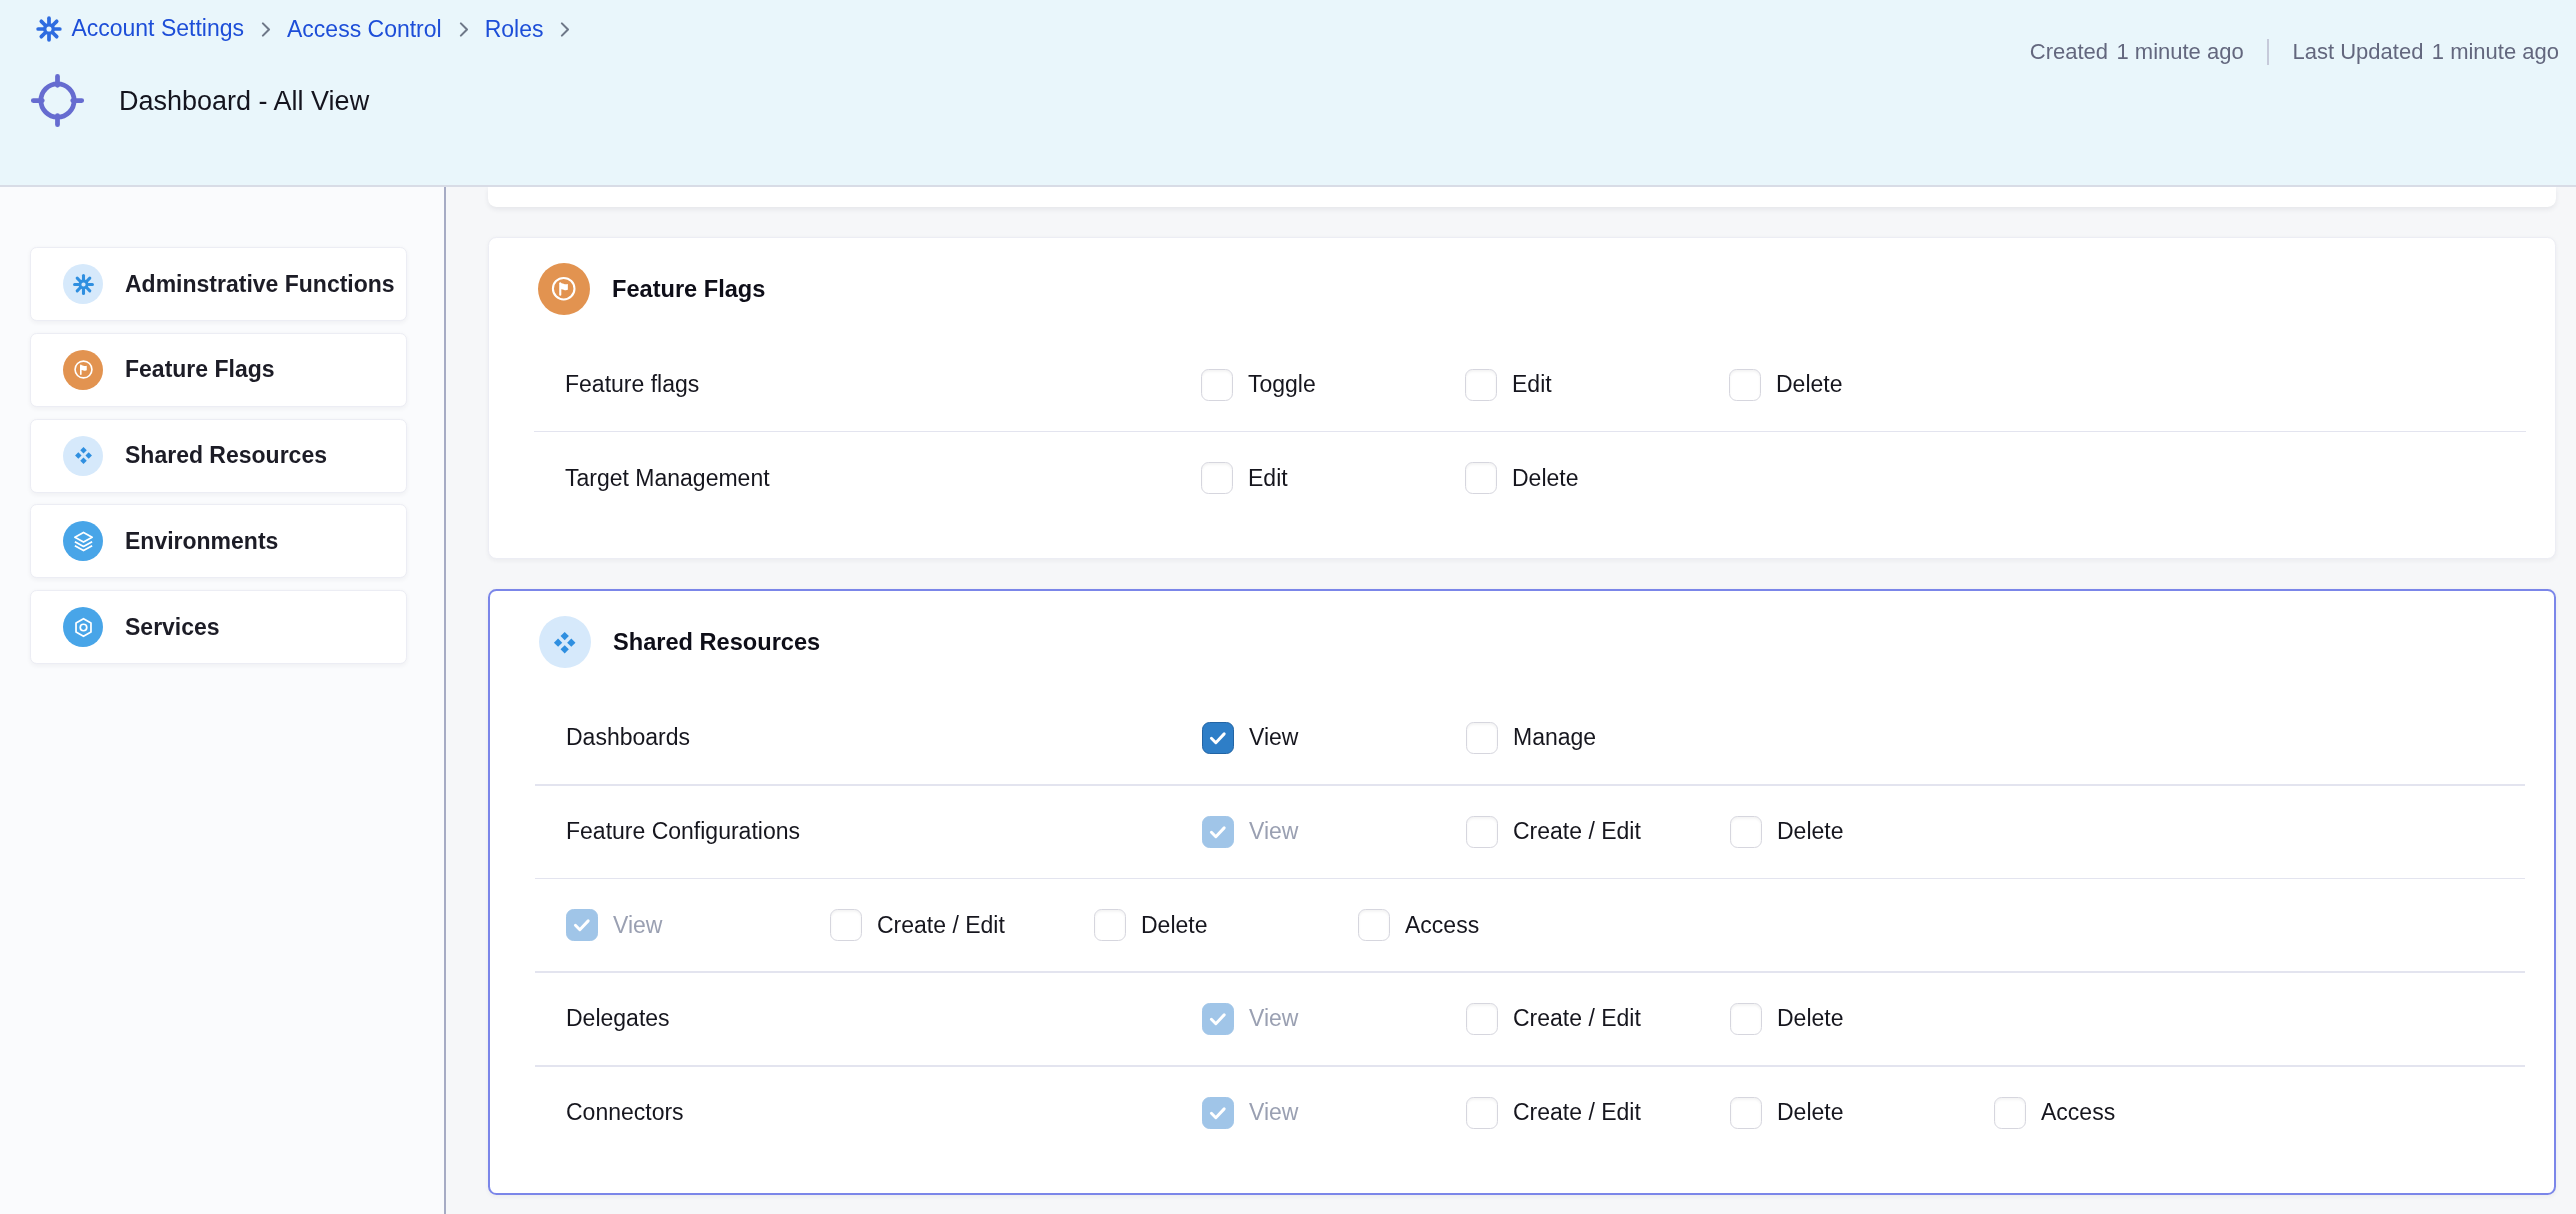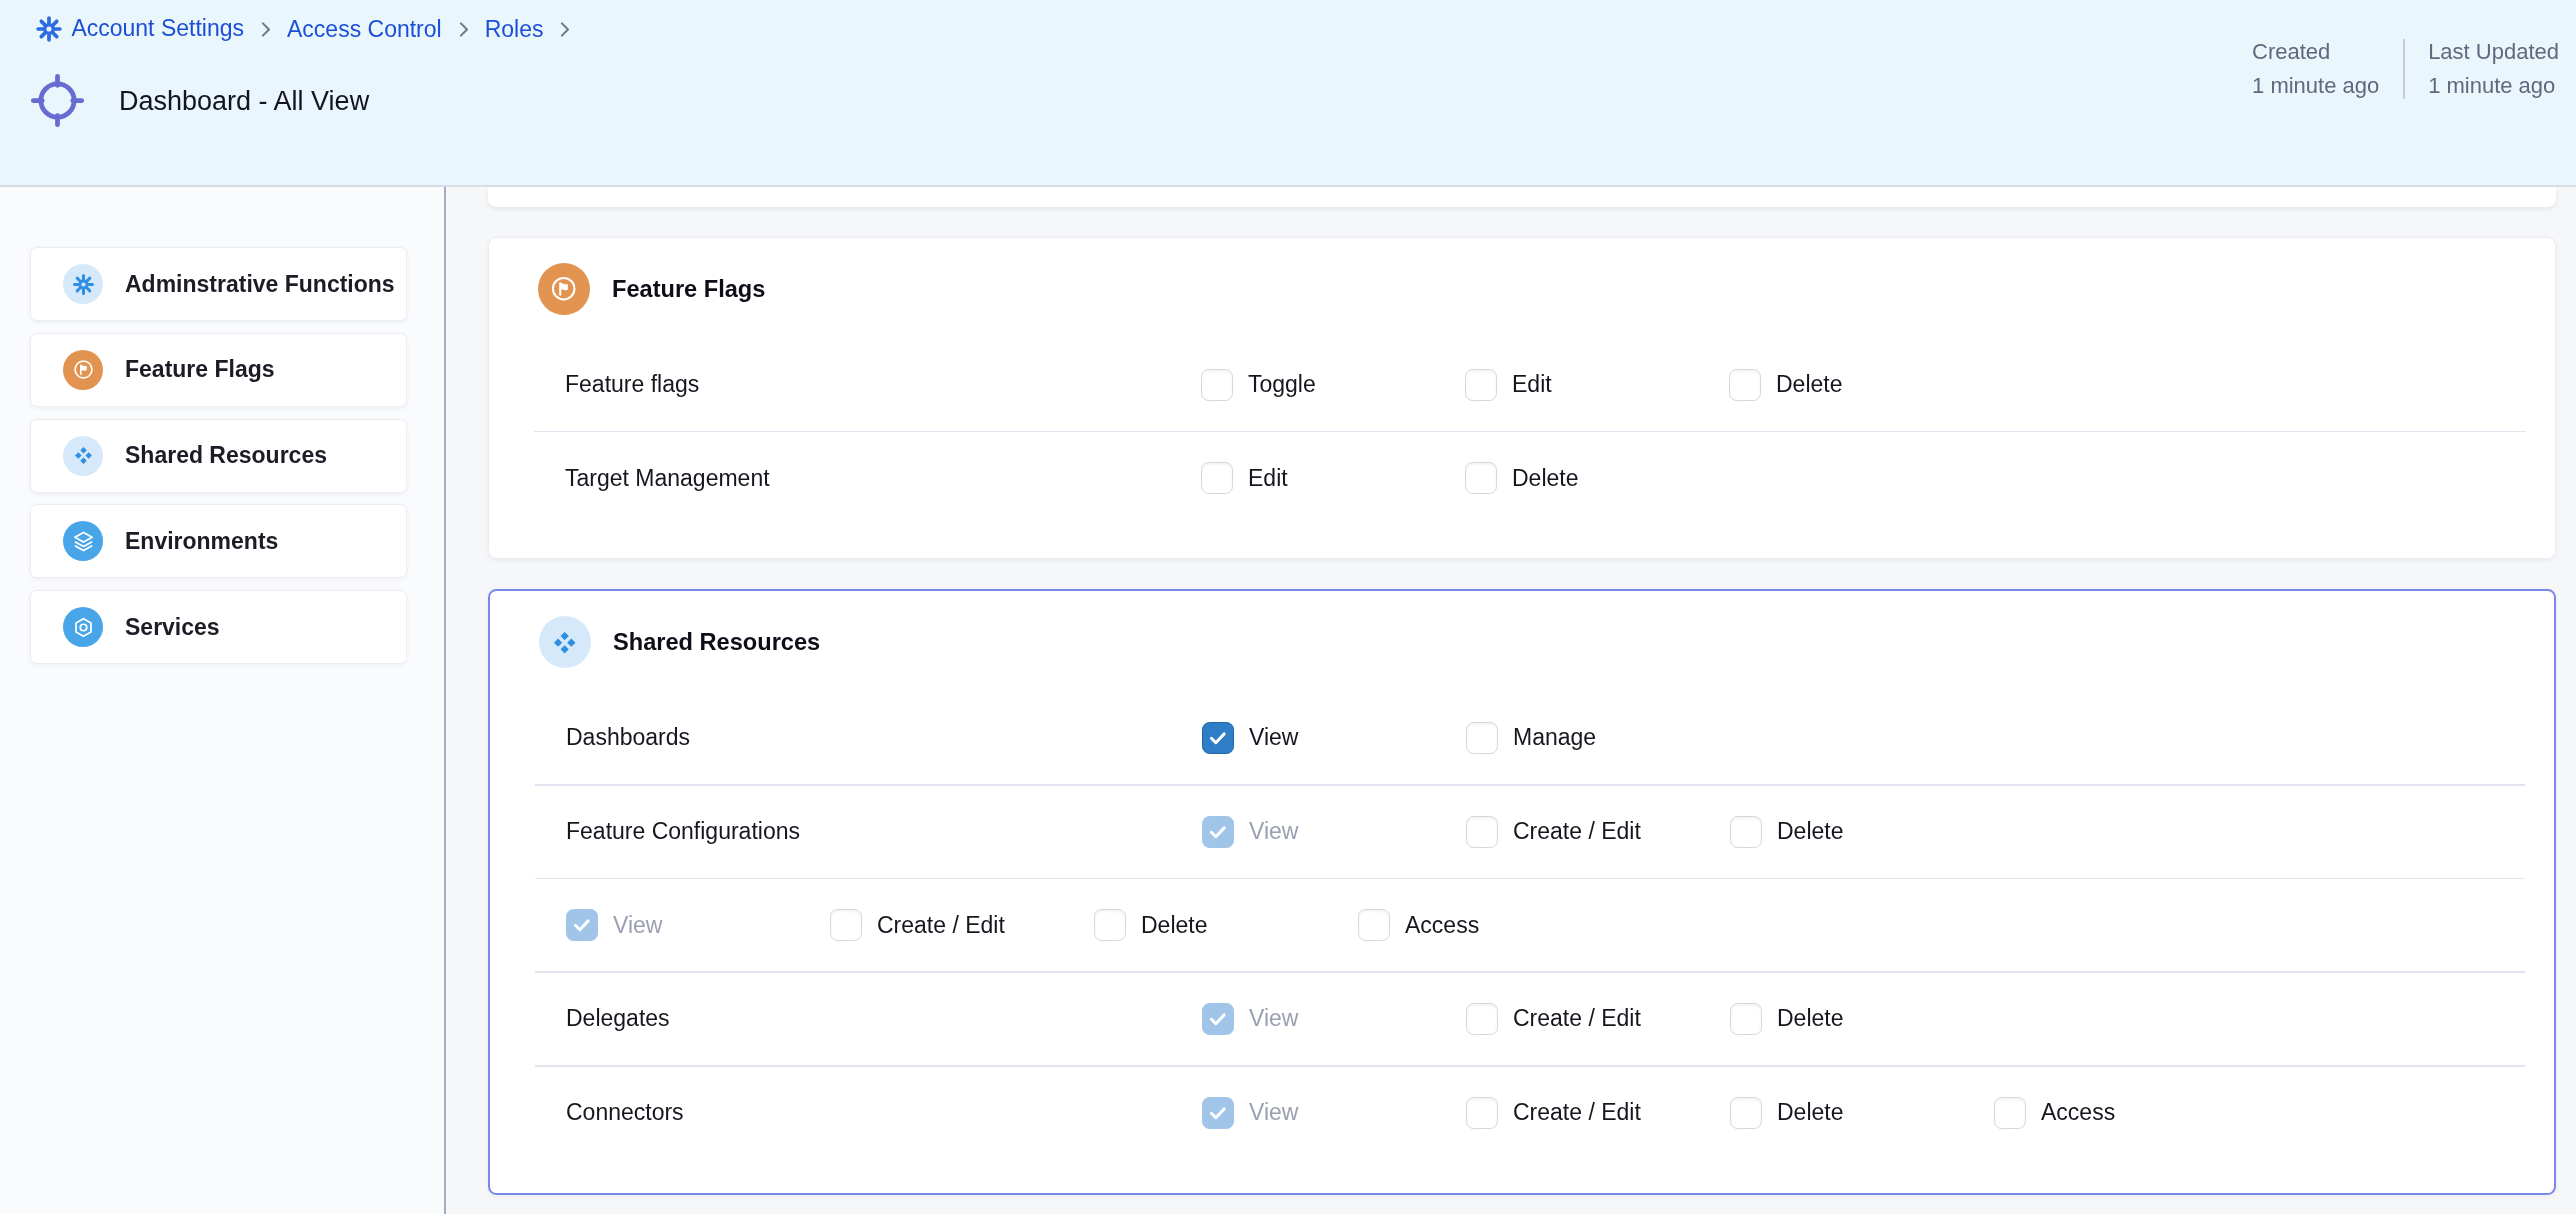--- a/index.html
+++ b/index.html
@@ -8,21 +8,21 @@
   
   .header{position:absolute;left:0;top:0;right:0;height:187px;background:#e9f6fb;
     border-bottom:2.5px solid #d8dce6;box-sizing:border-box;}
   .breadcrumb{position:absolute;left:35px;top:15px;display:flex;align-items:center;gap:11px;font-size:23px;}
   .crumb-link{color:#1d4ed8;cursor:pointer;display:flex;align-items:flex-start;gap:8.4px;}
   .crumb-sep{width:21px;height:21px;color:#6e7888;flex:none;}
   .gear-crumb{width:28px;height:28px;color:#2e6ce0;flex:none;}
   .title-ic{position:absolute;left:29px;top:72px;width:57px;height:57px;color:#666cd0;}
   .page-title{position:absolute;left:119px;top:86px;font-size:27px;font-weight:500;color:#14141e;}
   .meta{position:absolute;right:17px;top:39px;display:flex;align-items:stretch;}
-  .meta-col{display:flex;flex-direction:column;gap:8.4px;font-size:22px;color:#63677e;}
+  .meta-col{display:flex;gap:8.4px;font-size:22px;color:#63677e;}
   .meta-div{width:1.7px;background:#c6cada;margin:0 23.6px;}
 
   
   .sidebar{position:absolute;left:0;top:187px;bottom:0;width:446px;background:#fafbfd;
     border-right:2.5px solid #a6abc4;box-sizing:border-box;}
   .side-items{position:absolute;left:30px;right:37px;top:60px;display:flex;flex-direction:column;gap:11.8px;font-weight:bold;}
   .side-item{height:74px;background:#fff;border:0.8px solid #ecedf4;border-radius:6.7px;
     box-shadow:0 1.7px 4.2px rgba(40,41,61,.05);display:flex;align-items:center;
     padding-left:32px;gap:22px;box-sizing:border-box;cursor:pointer;}
   .side-label{font-size:23px;color:#1c1c26;}

